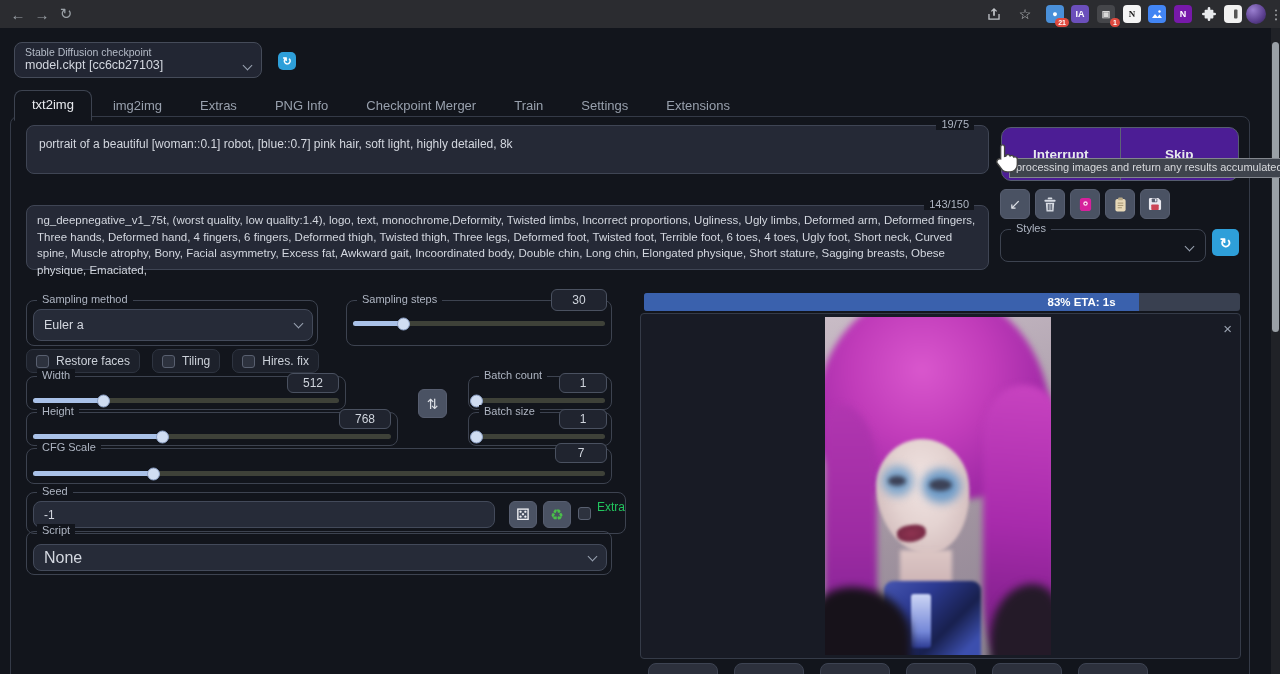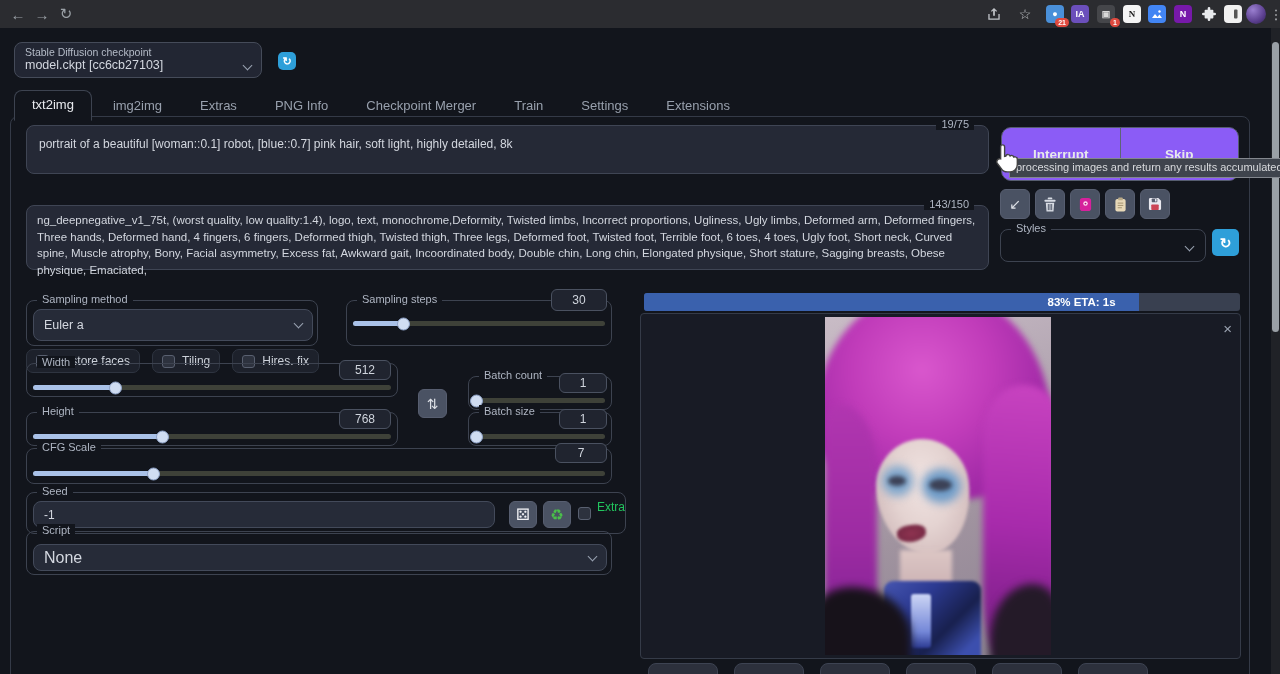--- a/index.html
+++ b/index.html
@@ -42,21 +42,21 @@
   .tab { font-size:13px; color:#98a0ad; padding:6px 17px 8px 17px; cursor:pointer;text-align:center; }
   .tab.active { color:#e8eaee; background:#12151c; border:1px solid #3d4350; border-bottom:1px solid #12151c; border-radius:8px 8px 0 0; }
   .panel { position:absolute; left:10px; top:116px; width:1240px; height:600px; border:1px solid #343a47; border-radius:8px; z-index:1; }
 
   
   .txtarea { position:absolute; background:#252936; border:1px solid #3f4554; border-radius:8px; font-size:12px; color:#d3d7df; z-index:2; }
   .txtarea .inner { padding:10px 12px; line-height:16.5px; }
   .negtext { font-size:11.5px; line-height:17px; }
 
   
-  .genbox { left:1001px; top:127px; width:238px; height:54px; background:#8b5cf6; border:1px solid #565d6f; border-radius:10px; display:flex; z-index:2;justify-content:flex-end; }
+  .genbox { left:1001px; top:127px; width:238px; height:54px; background:#4c1d95; border:1px solid #565d6f; border-radius:10px; display:flex; z-index:2;justify-content:flex-end; }
   .genhalf { flex:1; display:flex; align-items:center; justify-content:center; font-size:13.5px; font-weight:600; color:#e6e8ec; cursor:pointer; }
   .gendiv { width:1px; background:#5d6476; }
   .tooltip { left:1009px; top:158px; height:20px; background:#3f444d; border:1px solid #83878e; font-size:11px; color:#d8dadd; padding:2px 6px; white-space:nowrap; z-index:6; }
   .iconrow { left:1000px; top:189px; display:flex; gap:5px; z-index:2; }
   .iconbtn { width:30px; height:30px; }
 
   
   .progress { left:644px; top:293px; width:596px; height:18px; background:#394050; border-radius:3px; overflow:hidden; z-index:2; }
   .pfill { height:100%; background:#3a61ad; display:flex; align-items:center; justify-content:flex-end; }
   .ptext { font-size:11.5px; font-weight:bold; color:#fff; padding-right:23px; white-space:nowrap; }
@@ -239,21 +239,21 @@
   <div class="chip">
       <span class="chipbox"></span>
       <span>Tiling</span>
     </div>
   <div class="chip">
       <span class="chipbox"></span>
       <span>Hires. fix</span>
     </div>
 </div>
 
-<div class="fieldset" style="left:26px; top:363px; width:372px; height:34px; z-index:2">
+<div class="fieldset" style="left:26px; top:376px; width:320px; height:34px; z-index:2">
   <span class="legend">Width</span>
   <div class="numbox" style="right:6px; top:-4px; width:52px; height:20px">512</div>
   <div class="slider" style="top:21px">
     <div class="fill" style="width: 23%;">
         <div class="thumb"></div>
       </div>
   </div>
 </div>
 
 <div class="fieldset" style="left:26px; top:412px; width:372px; height:34px; z-index:2">

